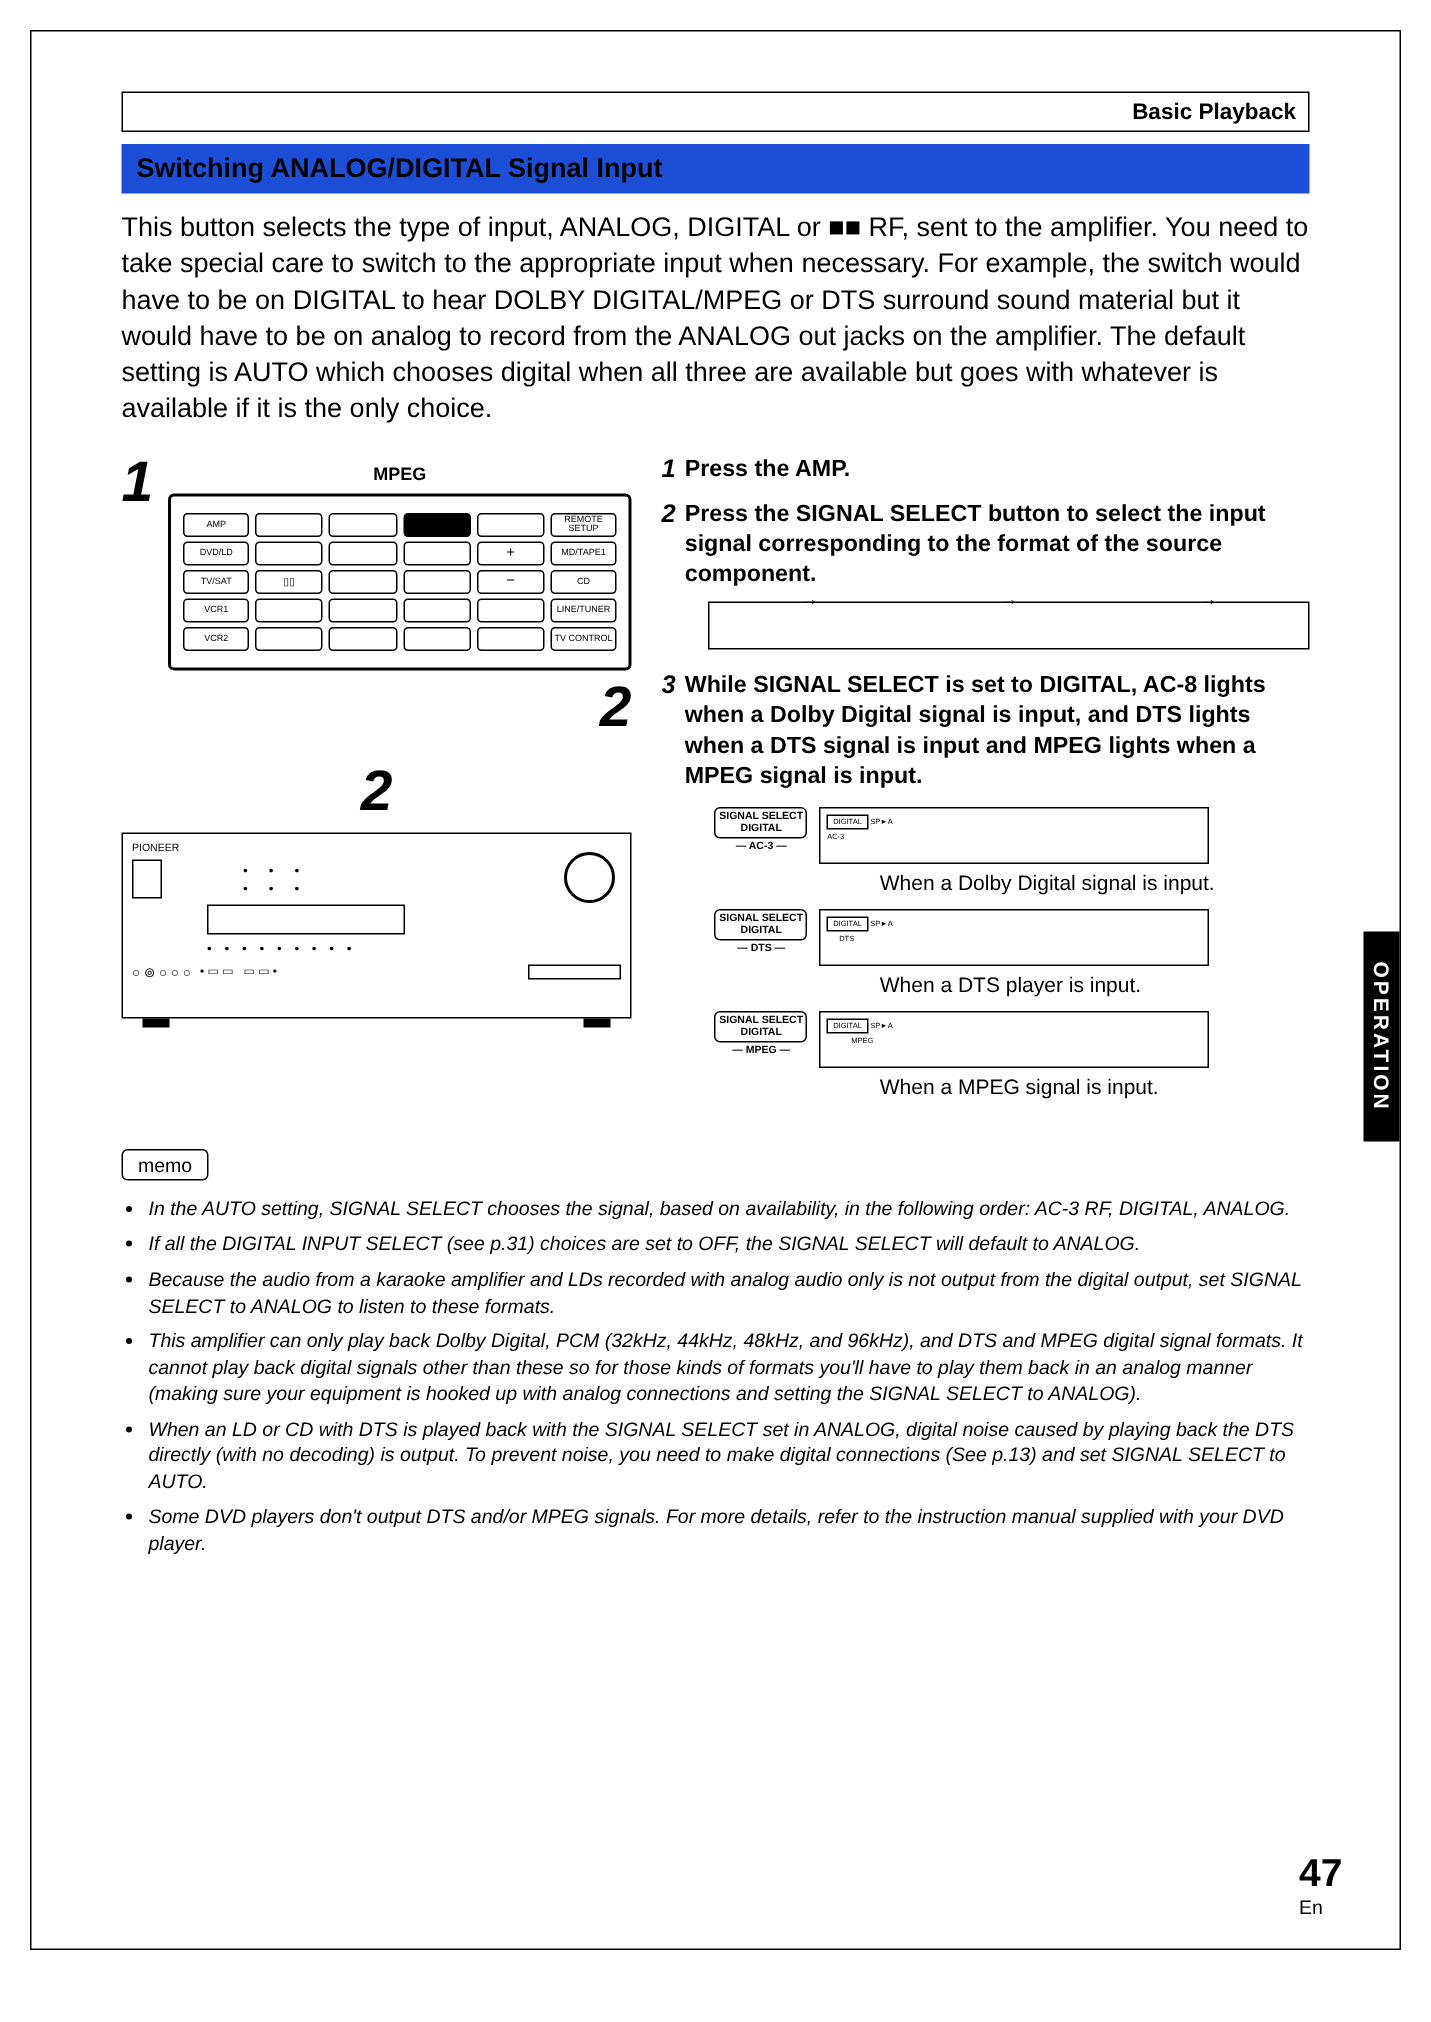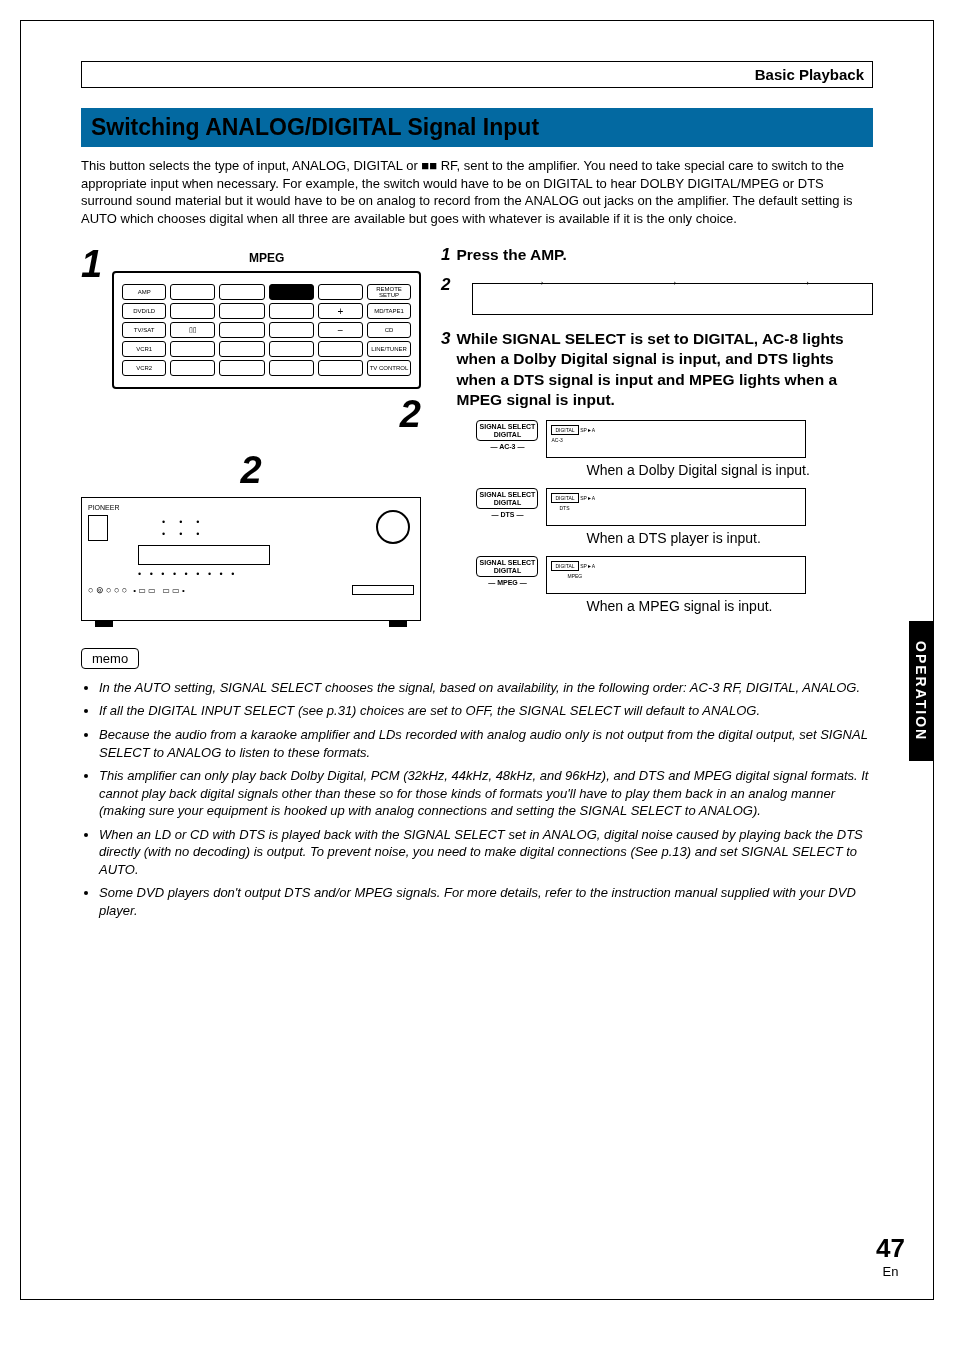--- a/index.html
+++ b/index.html
@@ -17,31 +17,31 @@
     position: relative;
     min-height: 1280px;
     box-sizing: border-box;
   }
   .header-bar {
     border: 1px solid #000;
     padding: 4px 8px;
     text-align: right;
     font-weight: bold;
     font-size: 15px;
-    margin-bottom: 20px;
+    margin-bottom: 8px;
   }
   .section-title {
-    background: #0369a1;
+    background: #1d4ed8;
     padding: 6px 10px;
     font-weight: bold;
-    font-size: 23px;
+    font-size: 18px;
     margin-bottom: 10px;
   }
   .intro {
-    font-size: 13px;
+    font-size: 18px;
     line-height: 1.35;
     margin-bottom: 18px;
   }
   .cols {
     display: flex;
     gap: 20px;
   }
   .left {
     width: 340px;
     flex-shrink: 0;
@@ -205,23 +205,23 @@
     background:#000;
     color:#fff;
     writing-mode:vertical-rl;
     padding:20px 4px;
     font-weight:bold;
     font-size:14px;
     letter-spacing:2px;
   }
   .page-num {
     position:absolute;
-    right:28px;
+    right:38px;
     bottom:20px;
-    text-align:center;
+    text-align:left;
   }
   .page-num .n { font-size:26px; font-weight:bold; }
   .page-num .en { font-size:13px; }
   .arrow { font-size:12px; }
 </style>
 </head>
 <body>
 
 <div class="page">
   <div class="header-bar">Basic Playback</div>
@@ -314,20 +314,21 @@
       <div class="step">
         <div class="step-num">1</div>
         <div class="step-body">
           <div class="step-title">Press the AMP.</div>
         </div>
       </div>
 
       <div class="step">
         <div class="step-num">2</div>
         <div class="step-body">
+          <div class="step-title">Press the SIGNAL SELECT button to select the input signal corresponding to the format of the source component.</div>
           <div class="flow">
             <div style="display:flex;justify-content:space-around;position:relative;top:-10px;">
               <span class="arrow">→</span>
               <span class="arrow">→</span>
               <span class="arrow">→</span>
             </div>
           </div>
         </div>
       </div>
 

